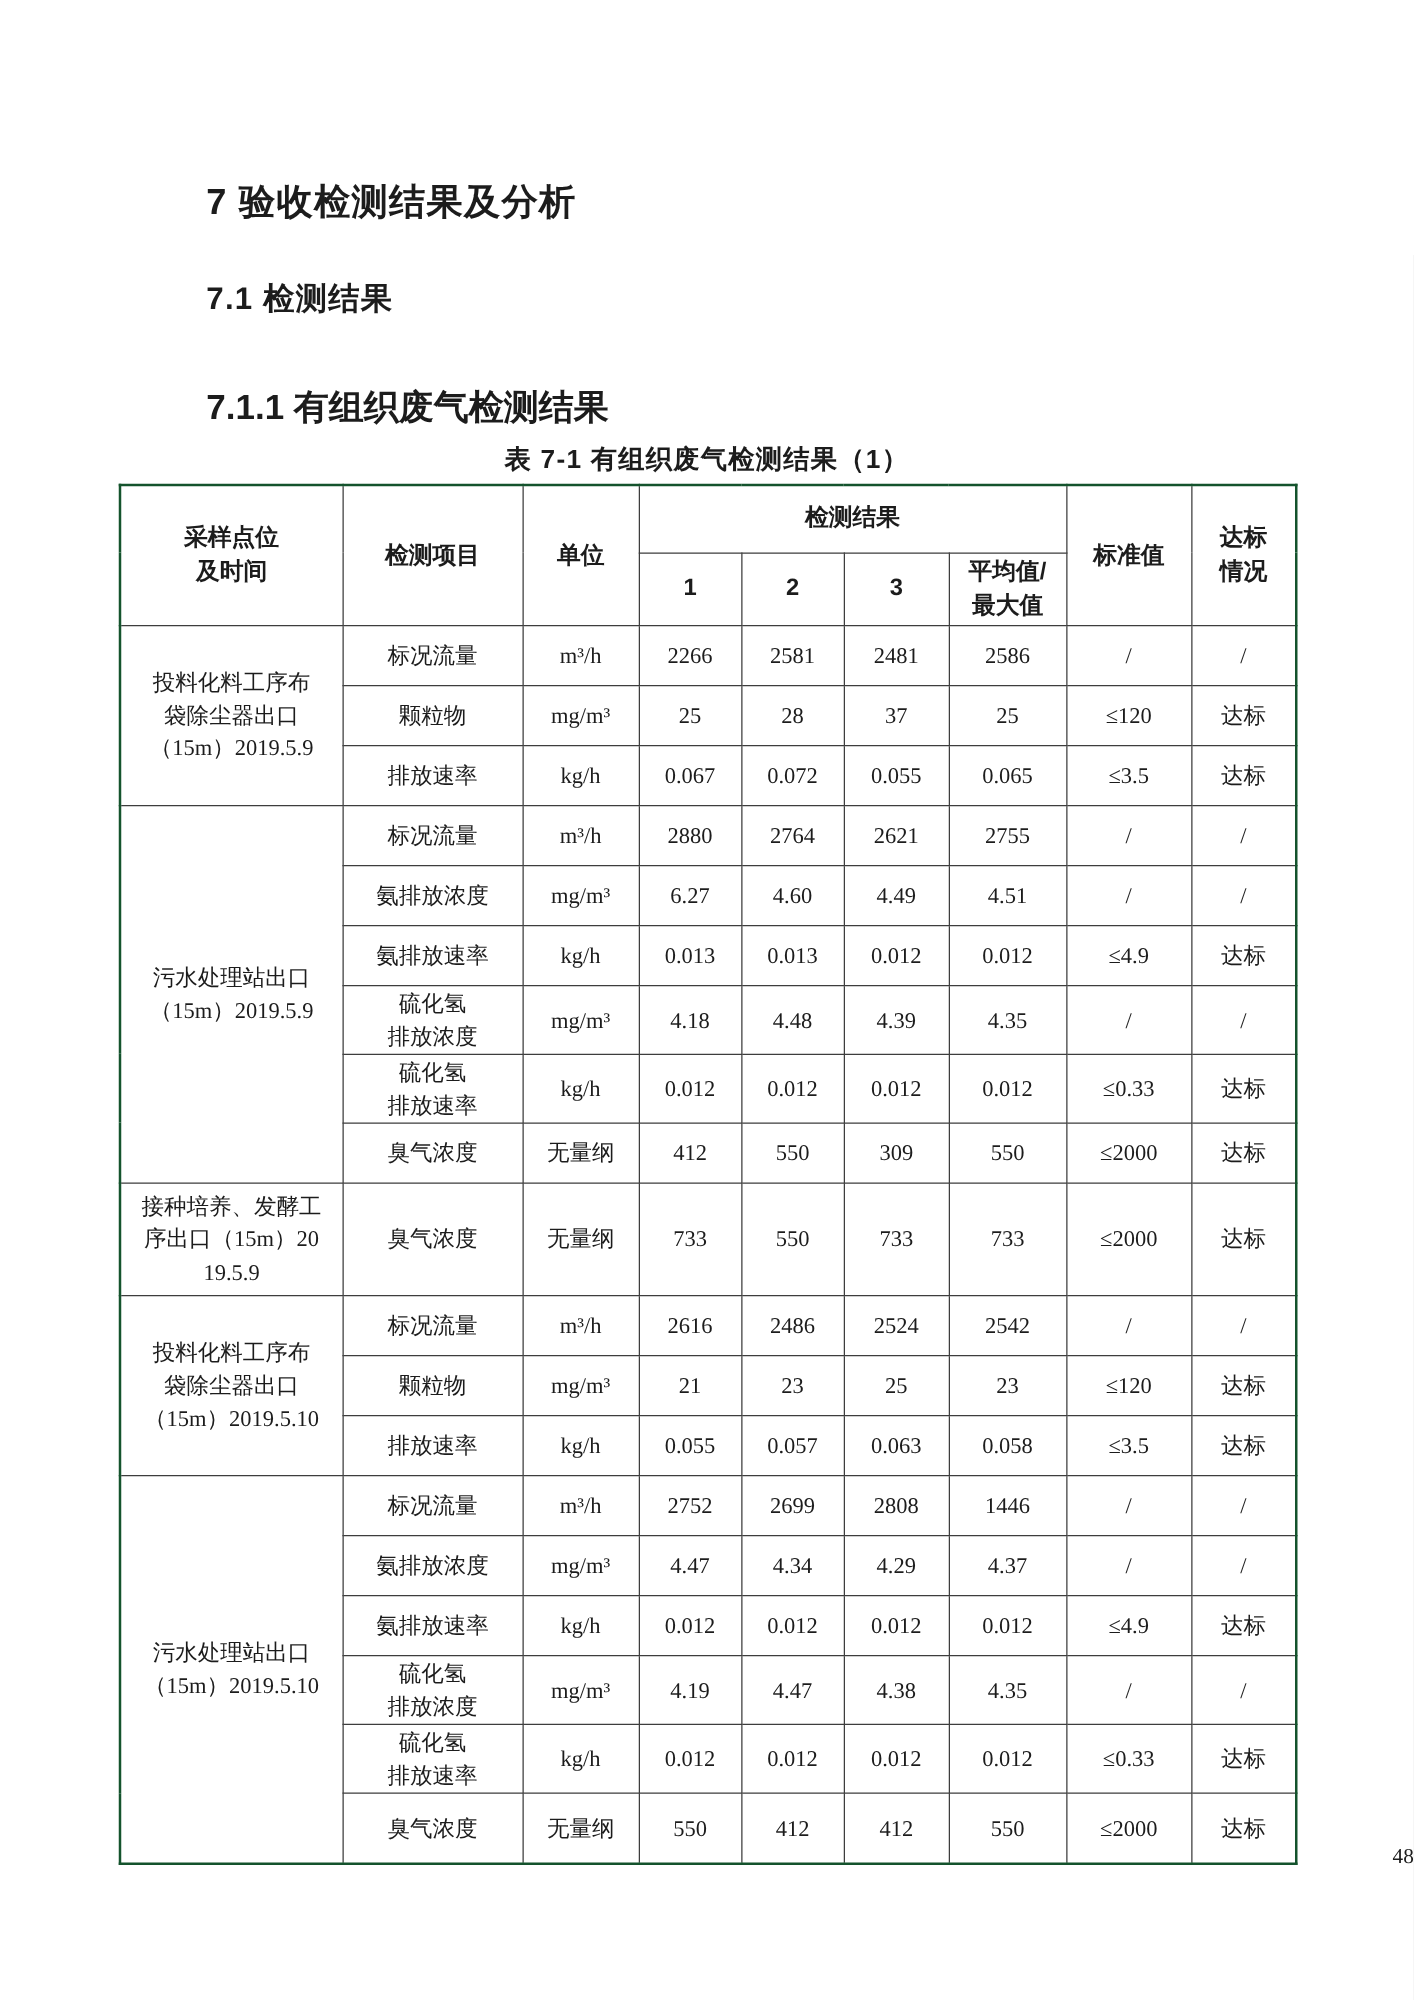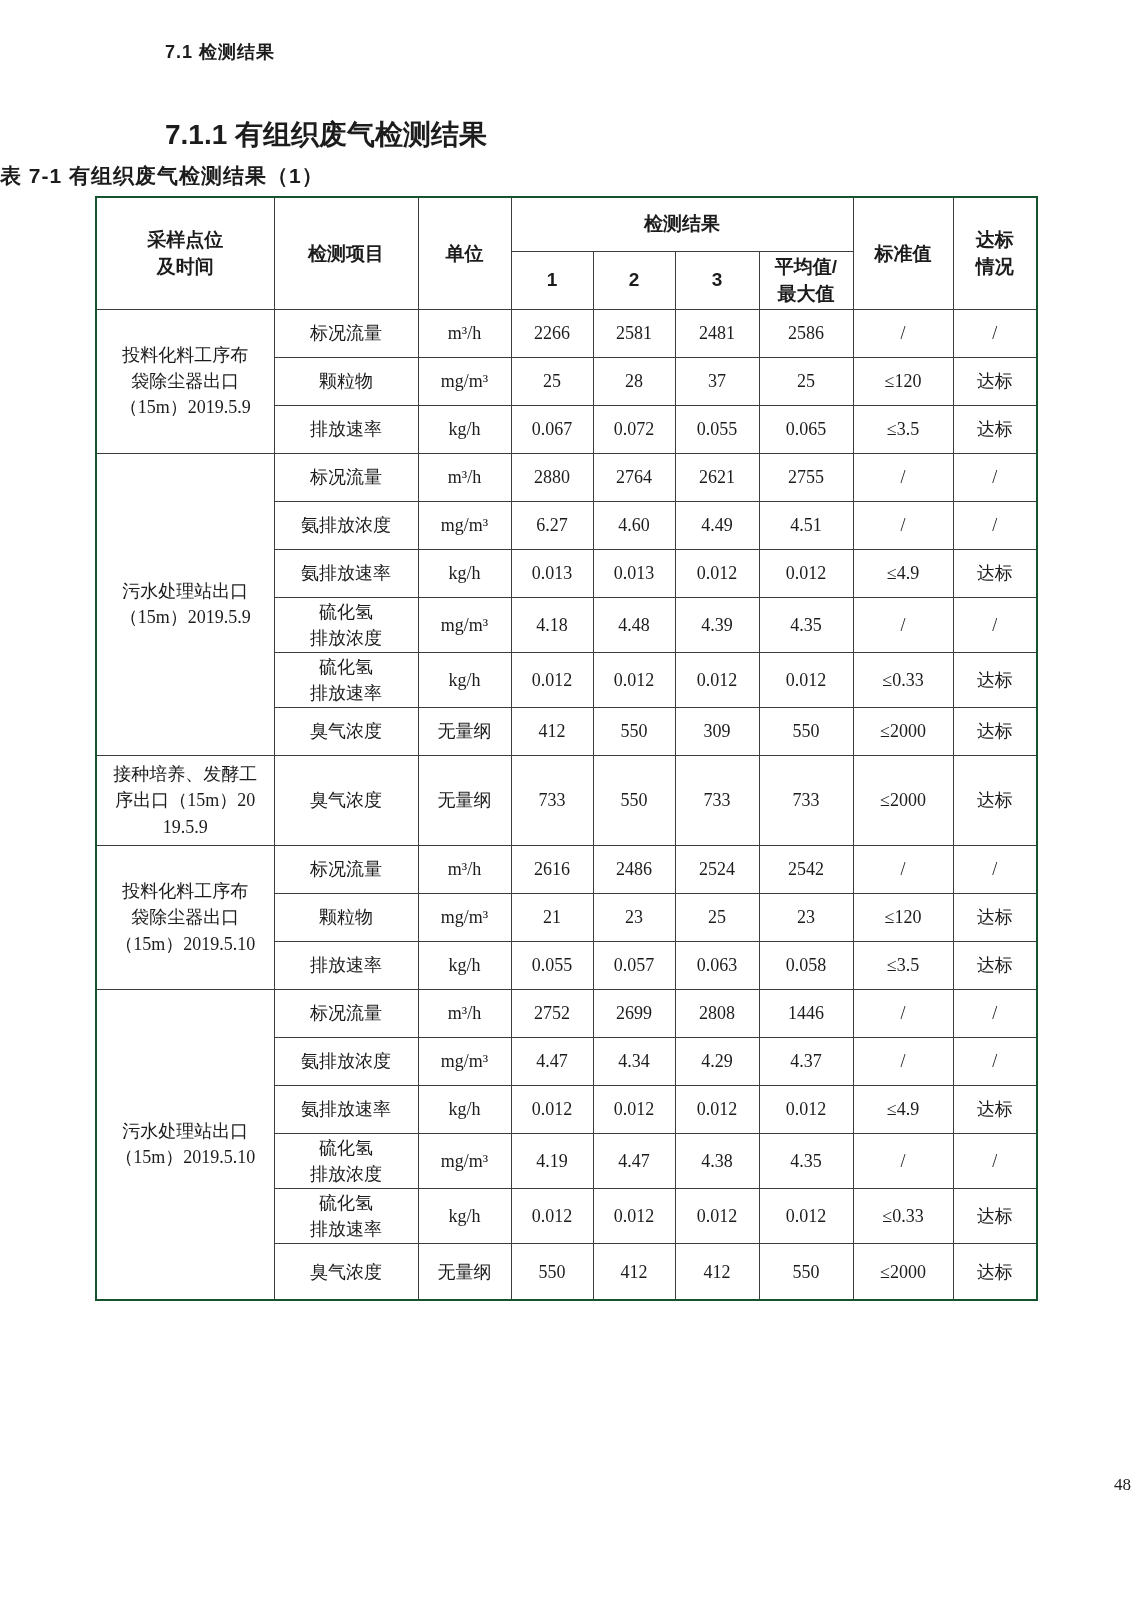--- a/index.html
+++ b/index.html
@@ -13,30 +13,30 @@
     overflow:hidden;
   }
   .h1{
     margin:142px 0 0 165px;
     font-family:"Liberation Sans","DejaVu Sans",sans-serif;
     font-weight:700;font-size:29px;letter-spacing:1px;
   }
   .h2{
     margin:40px 0 0 165px;
     font-family:"Liberation Sans","DejaVu Sans",sans-serif;
-    font-weight:700;font-size:18px;letter-spacing:1px;
+    font-weight:700;font-size:25px;letter-spacing:1px;
   }
   .h3{
     margin:52px 0 0 165px;
     font-family:"Liberation Sans","DejaVu Sans",sans-serif;
     font-weight:700;font-size:28px;
   }
   .table-title{
     margin:8px 0 0 0;
-    text-align:left;
+    text-align:center;
     font-family:"Liberation Sans","DejaVu Sans",sans-serif;
     font-weight:700;font-size:21px;letter-spacing:1px;
   }
   table.report{
     border-collapse:collapse;
     table-layout:fixed;
     width:941px;
     margin:6px 0 0 95px;
     border:2px solid #14532d;
   }
@@ -67,20 +67,21 @@
     left:0;top:1475px;width:100%;
     text-align:right;
     font-size:17px;
   }
 </style>
 </head>
 <body>
 
 <div class="page">
 
+  <div class="h1">7 验收检测结果及分析</div>
   <div class="h2">7.1 检测结果</div>
   <div class="h3">7.1.1 有组织废气检测结果</div>
   <div class="table-title">表 7-1  有组织废气检测结果（1）</div>
 
   <table class="report">
     <colgroup>
       <col style="width:178px">
         <col style="width:144px">
         <col style="width:93px">
       <col style="width:82px">

